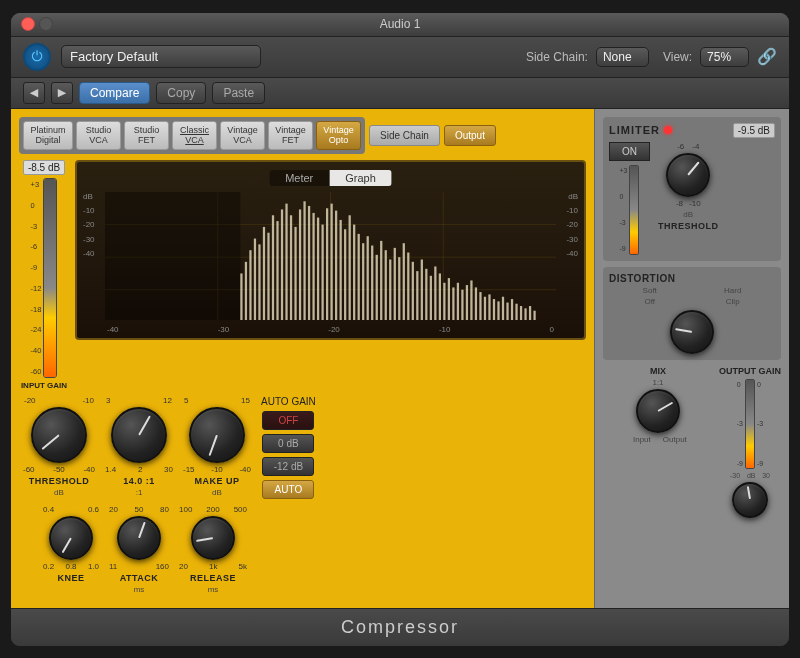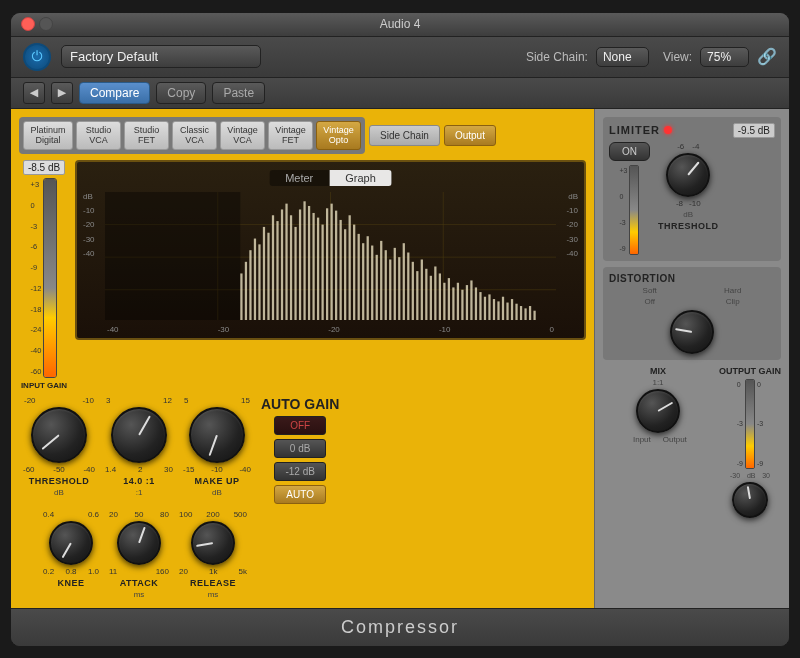--- a/index.html
+++ b/index.html
@@ -284,23 +284,23 @@
     .knob-sm::after { height: 13px; }
 
     
     .auto-gain-section {
       display: flex;
       flex-direction: column;
       align-items: center;
       gap: 4px;
     }
     .auto-gain-label {
-      font-size: 14px;
+      font-size: 10px;
       color: #222;
-      font-weight: 700;
+      font-weight: 400;
     }
     .auto-gain-btn {
       background: linear-gradient(180deg, #555 0%, #333 100%);
       border: 1px solid #222;
       border-radius: 3px;
       color: #999;
       font-size: 10px;
       padding: 3px 10px;
       cursor: pointer;
       width: 52px;
@@ -330,21 +330,21 @@
       background: #8a8a8a;
       display: flex;
       flex-direction: column;
       padding: 8px;
       gap: 6px;
       border-left: 1px solid #666;
     }
     .on-btn {
       background: linear-gradient(180deg, #555 0%, #333 100%);
       border: 1px solid #222;
-      border-radius: 6px;
+      border-radius: 0;
       color: #ccc;
       font-size: 10px;
       padding: 3px 12px;
       cursor: pointer;
     }
 
     
     .bottom-label {
       background: linear-gradient(180deg, #4a4a4a 0%, #3a3a3a 100%);
       padding: 8px;
@@ -376,21 +376,21 @@
     }
   </style>
 </head>
 <body>
 
 <div class="plugin-window">
 
   <div class="title-bar">
     <div class="title-bar-close"></div>
     <div class="title-bar-min"></div>
-    <span class="title-bar-title">Audio 4</span>
+    <span class="title-bar-title">Audio 1</span>
   </div>
 
   <div class="top-bar">
     <div class="power-btn">⏻</div>
     <select class="preset-select">
       <option>Factory Default</option>
     </select>
     <div class="top-bar-right">
       <span class="side-chain-label">Side Chain:</span>
       <select class="side-chain-select">
@@ -414,21 +414,21 @@
 
   <div class="main-content">
 
     <div class="left-panel">
 
       <div style="display:flex; gap:4px; align-items:center;">
         <div style="display:flex; gap:3px; background:#787878; border-radius:4px; padding:4px;">
           <div class="comp-tab" style="font-size:9px; padding:3px 5px; min-width:50px;">Platinum<br>Digital</div>
           <div class="comp-tab" style="font-size:9px; padding:3px 5px; min-width:45px;">Studio<br>VCA</div>
           <div class="comp-tab" style="font-size:9px; padding:3px 5px; min-width:45px;">Studio<br>FET</div>
-          <div class="comp-tab" style="font-size:9px; padding:3px 5px; min-width:45px;">Classic<br>VCA</div>
+          <div class="comp-tab" style="font-size:9px; padding:3px 5px; min-width:45px;text-decoration:underline;">Classic<br>VCA</div>
           <div class="comp-tab" style="font-size:9px; padding:3px 5px; min-width:45px;">Vintage<br>VCA</div>
           <div class="comp-tab" style="font-size:9px; padding:3px 5px; min-width:45px;">Vintage<br>FET</div>
           <div class="comp-tab active" style="font-size:9px; padding:3px 5px; min-width:45px;">Vintage<br>Opto</div>
         </div>
         <div style="display:flex; gap:4px;">
           <button class="side-chain-tab">Side Chain</button>
           <button class="output-tab">Output</button>
         </div>
       </div>
 

